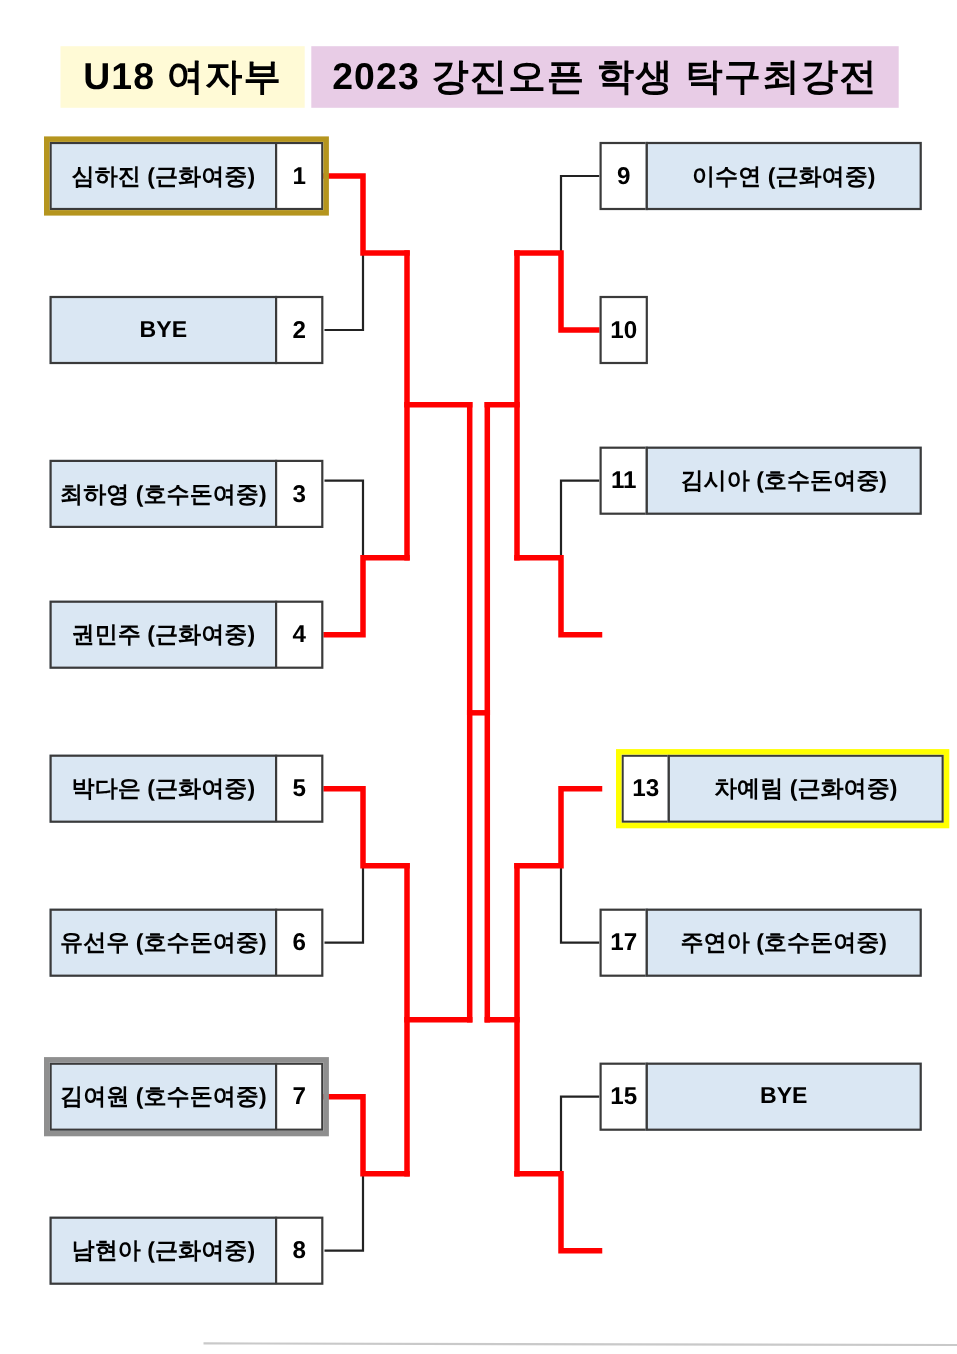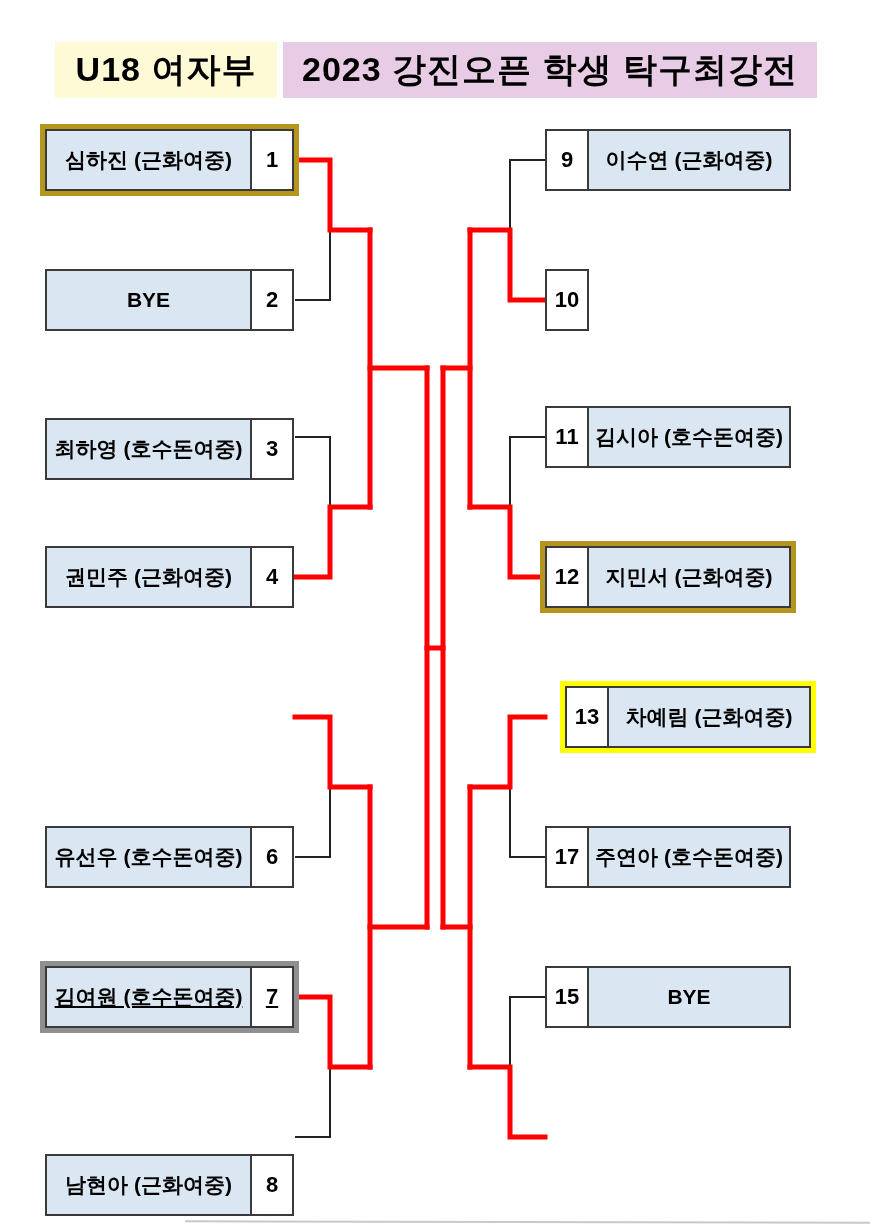--- a/index.html
+++ b/index.html
@@ -24,25 +24,25 @@
   .entry { position:absolute; display:flex; height:62px; }
   .entry.L { left:45px; }
   .entry.R { left:545px; }
   .cell {
     border:2px solid #3a3a3a; background:#ffffff; color:#000;
     display:flex; align-items:center; justify-content:center;
     font-weight:bold; font-size:21px; white-space:nowrap;
   }
   .cell + .cell { margin-left:-2px; }
   .L .name { width:207px; background:var(--box-fill,#DAE7F3); }
-  .R .name { width:204px; background:var(--box-fill,#DAE7F3); }
+  .R .name { width:251px; background:var(--box-fill,#DAE7F3); }
   .seed { width:44px; background:#ffffff; font-size:22px; }
 
   .hl-gold   { outline:5px solid var(--highlight-gold,#B5951E); }
-  .hl-gray   { outline:5px solid var(--highlight-gray,#8F8F8F);text-decoration:underline; }
+  .hl-gray   { outline:5px solid var(--highlight-gray,#8F8F8F); }
   .hl-yellow { outline:5px solid var(--highlight-yellow,#FFFF00);margin-left:20px; }
 
   #edge-shadow {
     position:absolute; left:185px; top:1221px; width:685px; height:2px;
     background:#c9c9c9; transform:rotate(0.12deg);
   }
 </style>
 </head>
 <body>
 
@@ -94,47 +94,47 @@
     <div class="cell seed">2</div>
   </div>
   <div class="entry L" style="top:418px">
     <div class="cell name">최하영 (호수돈여중)</div>
     <div class="cell seed">3</div>
   </div>
   <div class="entry L" style="top:546px">
     <div class="cell name">권민주 (근화여중)</div>
     <div class="cell seed">4</div>
   </div>
+  <div class="entry L" style="top:686px">
+    <div class="cell name">박다은 (근화여중)</div>
+    <div class="cell seed">5</div>
+  </div>
   <div class="entry L" style="top:826px">
     <div class="cell name">유선우 (호수돈여중)</div>
     <div class="cell seed">6</div>
   </div>
   <div class="entry L hl-gray" style="top:966px">
     <div class="cell name">김여원 (호수돈여중)</div>
     <div class="cell seed">7</div>
   </div>
-  <div class="entry L" style="top:1154px">
+  <div class="entry L" style="top:1106px">
     <div class="cell name">남현아 (근화여중)</div>
     <div class="cell seed">8</div>
   </div>
 
   <div class="entry R" style="top:129px">
     <div class="cell seed">9</div>
     <div class="cell name">이수연 (근화여중)</div>
   </div>
   <div class="entry R" style="top:269px">
     <div class="cell seed">10</div>
   </div>
   <div class="entry R" style="top:406px">
     <div class="cell seed">11</div>
     <div class="cell name">김시아 (호수돈여중)</div>
-  </div>
-  <div class="entry R hl-gold" style="top:546px">
-    <div class="cell seed">12</div>
-    <div class="cell name">지민서 (근화여중)</div>
   </div>
   <div class="entry R hl-yellow" style="top:686px">
     <div class="cell seed">13</div>
     <div class="cell name">차예림 (근화여중)</div>
   </div>
   <div class="entry R" style="top:826px">
     <div class="cell seed">17</div>
     <div class="cell name">주연아 (호수돈여중)</div>
   </div>
   <div class="entry R" style="top:966px">

